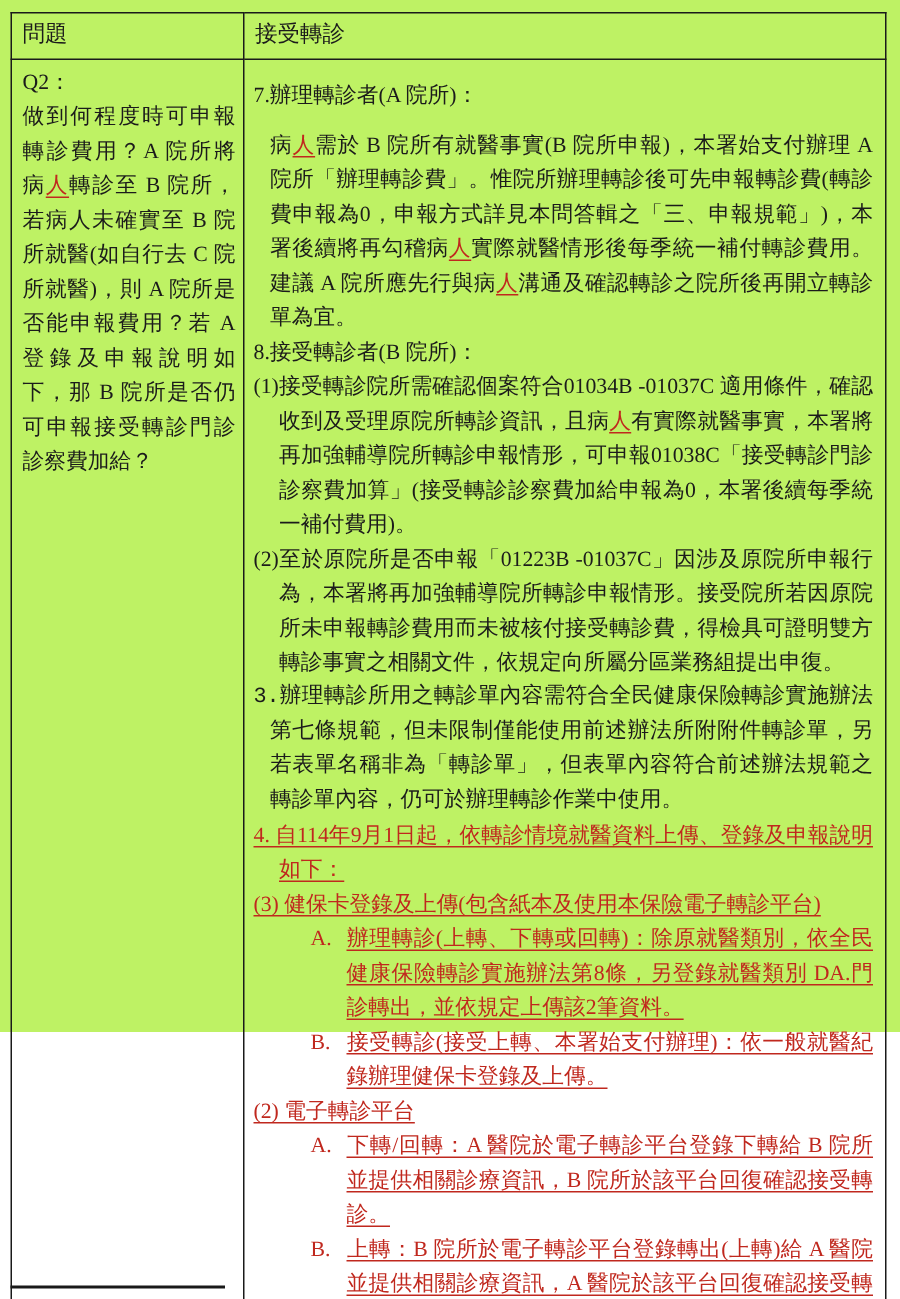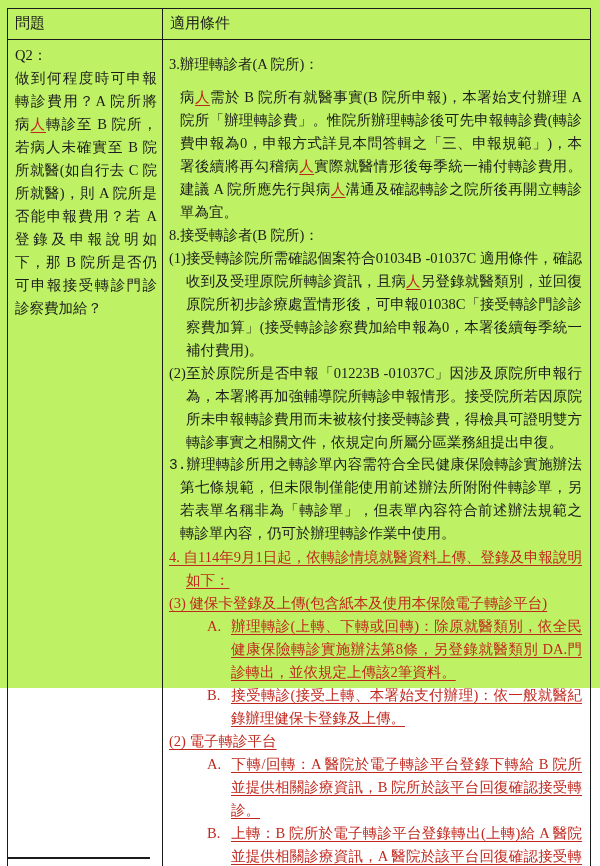--- a/index.html
+++ b/index.html
@@ -80,35 +80,35 @@
   }
 </style>
 </head>
 <body>
 
 <div class="page">
   <table class="doc-table">
     <thead>
       <tr>
         <th class="col-q">問題</th>
-        <th class="col-a">適用條件</th>
+        <th class="col-a">接受轉診</th>
       </tr>
     </thead>
     <tbody>
       <tr>
         <td class="cell-q">
           <div class="qid">Q2：</div>
           <div class="qbody"><span class="seg-b">做到何程度時可申報轉診費用？A 院所將病</span><span class="seg-ru">人</span><span class="seg-b">轉診至 B 院所，若病人未確實至 B 院所就醫(如自行去 C 院所就醫)，則 A 院所是否能申報費用？若 A 登錄及申報說明如下，那 B 院所是否仍可申報接受轉診門診診察費加給？</span></div>
         </td>
         <td class="cell-a">
           <div id="reply-blocks">
-              <div class="blk n0"><span class="seg-b">3.辦理轉診者(A 院所)：</span></div>
+              <div class="blk n0"><span class="seg-b">7.辦理轉診者(A 院所)：</span></div>
               <div class="blk body1"><span class="seg-b">病</span><span class="seg-ru">人</span><span class="seg-b">需於 B 院所有就醫事實(B 院所申報)，本署始支付辦理 A 院所「辦理轉診費」。惟院所辦理轉診後可先申報轉診費(轉診費申報為0，申報方式詳見本問答輯之「三、申報規範」)，本署後續將再勾稽病</span><span class="seg-ru">人</span><span class="seg-b">實際就醫情形後每季統一補付轉診費用。建議 A 院所應先行與病</span><span class="seg-ru">人</span><span class="seg-b">溝通及確認轉診之院所後再開立轉診單為宜。</span></div>
               <div class="blk n0"><span class="seg-b">8.接受轉診者(B 院所)：</span></div>
-              <div class="blk n2"><span class="seg-b">(1)接受轉診院所需確認個案符合01034B -01037C 適用條件，確認收到及受理原院所轉診資訊，且病</span><span class="seg-ru">人</span><span class="seg-b">另登錄就醫類別，並回復原院所初步診療處置情形後，可申報01038C「接受轉診門診診察費加算」(接受轉診診察費加給申報為0，本署後續每季統一補付費用)。</span></div>
+              <div class="blk n2"><span class="seg-b">(1)接受轉診院所需確認個案符合01034B -01037C 適用條件，確認收到及受理原院所轉診資訊，且病</span><span class="seg-ru">人</span><span class="seg-b">有實際就醫事實，本署將再加強輔導院所轉診申報情形，可申報01038C「接受轉診門診診察費加算」(接受轉診診察費加給申報為0，本署後續每季統一補付費用)。</span></div>
               <div class="blk n2"><span class="seg-b">(2)至於原院所是否申報「01223B -01037C」因涉及原院所申報行為，本署將再加強輔導院所轉診申報情形。接受院所若因原院所未申報轉診費用而未被核付接受轉診費，得檢具可證明雙方轉診事實之相關文件，依規定向所屬分區業務組提出申復。</span></div>
               <div class="blk n1"><span class="seg-b">3.辦理轉診所用之轉診單內容需符合全民健康保險轉診實施辦法第七條規範，但未限制僅能使用前述辦法所附附件轉診單，另若表單名稱非為「轉診單」，但表單內容符合前述辦法規範之轉診單內容，仍可於辦理轉診作業中使用。</span></div>
               <div class="blk n2"><span class="seg-ru">4. 自114年9月1日起，依轉診情境就醫資料上傳、登錄及申報說明如下：</span></div>
               <div class="blk n2"><span class="seg-ru">(3) 健保卡登錄及上傳(包含紙本及使用本保險電子轉診平台)</span></div>
               <div class="blk ab"><span class="marker">A.</span><span class="seg-ru">辦理轉診(上轉、下轉或回轉)：除原就醫類別，依全民健康保險轉診實施辦法第8條，另登錄就醫類別 DA.門診轉出，並依規定上傳該2筆資料。</span></div>
               <div class="blk ab"><span class="marker">B.</span><span class="seg-ru">接受轉診(接受上轉、本署始支付辦理)：依一般就醫紀錄辦理健保卡登錄及上傳。</span></div>
               <div class="blk n2"><span class="seg-ru">(2) 電子轉診平台</span></div>
               <div class="blk ab"><span class="marker">A.</span><span class="seg-ru">下轉/回轉：A 醫院於電子轉診平台登錄下轉給 B 院所並提供相關診療資訊，B 院所於該平台回復確認接受轉診。</span></div>
               <div class="blk ab"><span class="marker">B.</span><span class="seg-ru">上轉：B 院所於電子轉診平台登錄轉出(上轉)給 A 醫院並提供相關診療資訊，A 醫院於該平台回復確認接受轉診。</span></div>
             </div>

